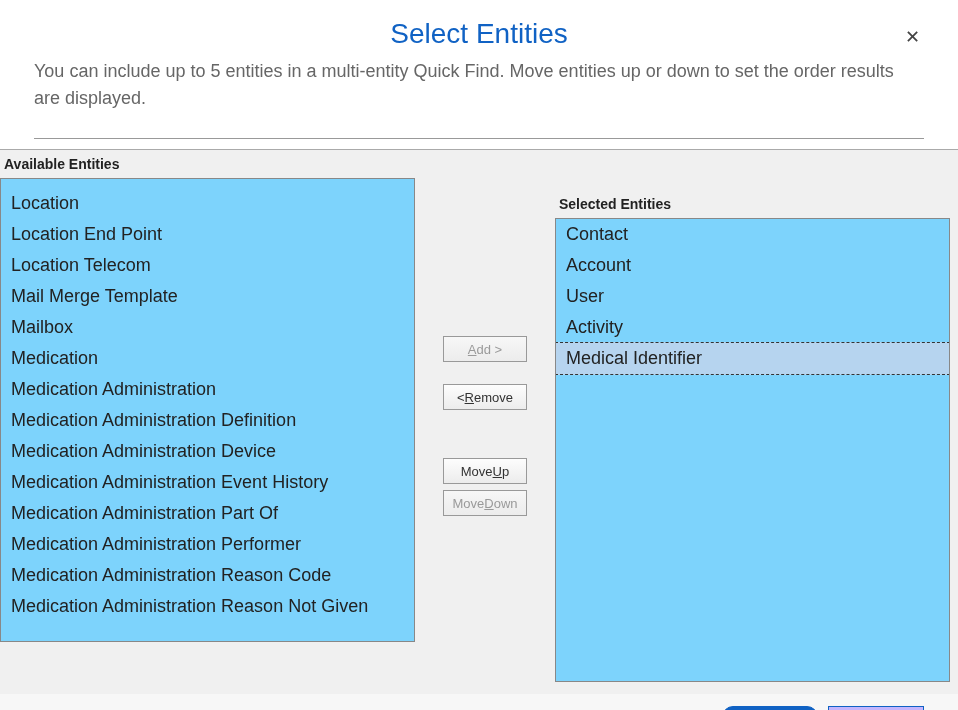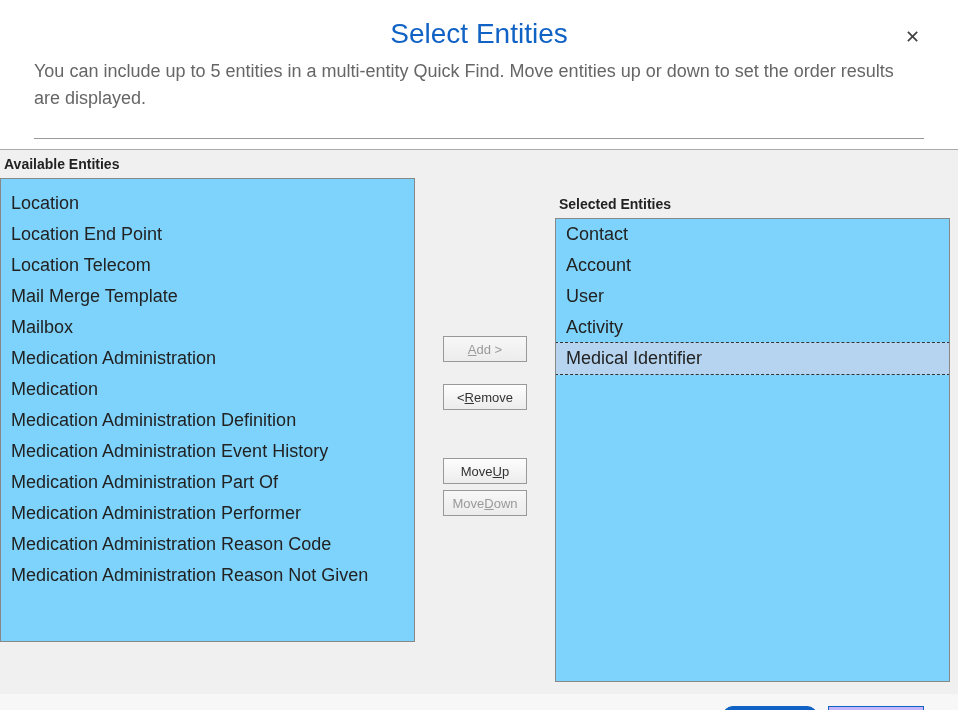--- a/index.html
+++ b/index.html
@@ -165,23 +165,24 @@
 
     <div class="left-col">
       <div class="col-label">Available Entities</div>
       <div class="listbox-wrap" id="available-list">
           <div class="list-item cut">Link</div>
           <div class="list-item">Location</div>
           <div class="list-item">Location End Point</div>
           <div class="list-item">Location Telecom</div>
           <div class="list-item">Mail Merge Template</div>
           <div class="list-item">Mailbox</div>
+          <div class="list-item">Medication</div>
           <div class="list-item">Medication Administration</div>
-          <div class="list-item">Medication</div>
           <div class="list-item">Medication Administration Definition</div>
+          <div class="list-item">Medication Administration Device</div>
           <div class="list-item">Medication Administration Event History</div>
           <div class="list-item">Medication Administration Part Of</div>
           <div class="list-item">Medication Administration Performer</div>
           <div class="list-item">Medication Administration Reason Code</div>
           <div class="list-item">Medication Administration Reason Not Given</div>
         </div>
     </div>
 
     <div class="mid-col">
       <div class="btn disabled" id="btn-add">

